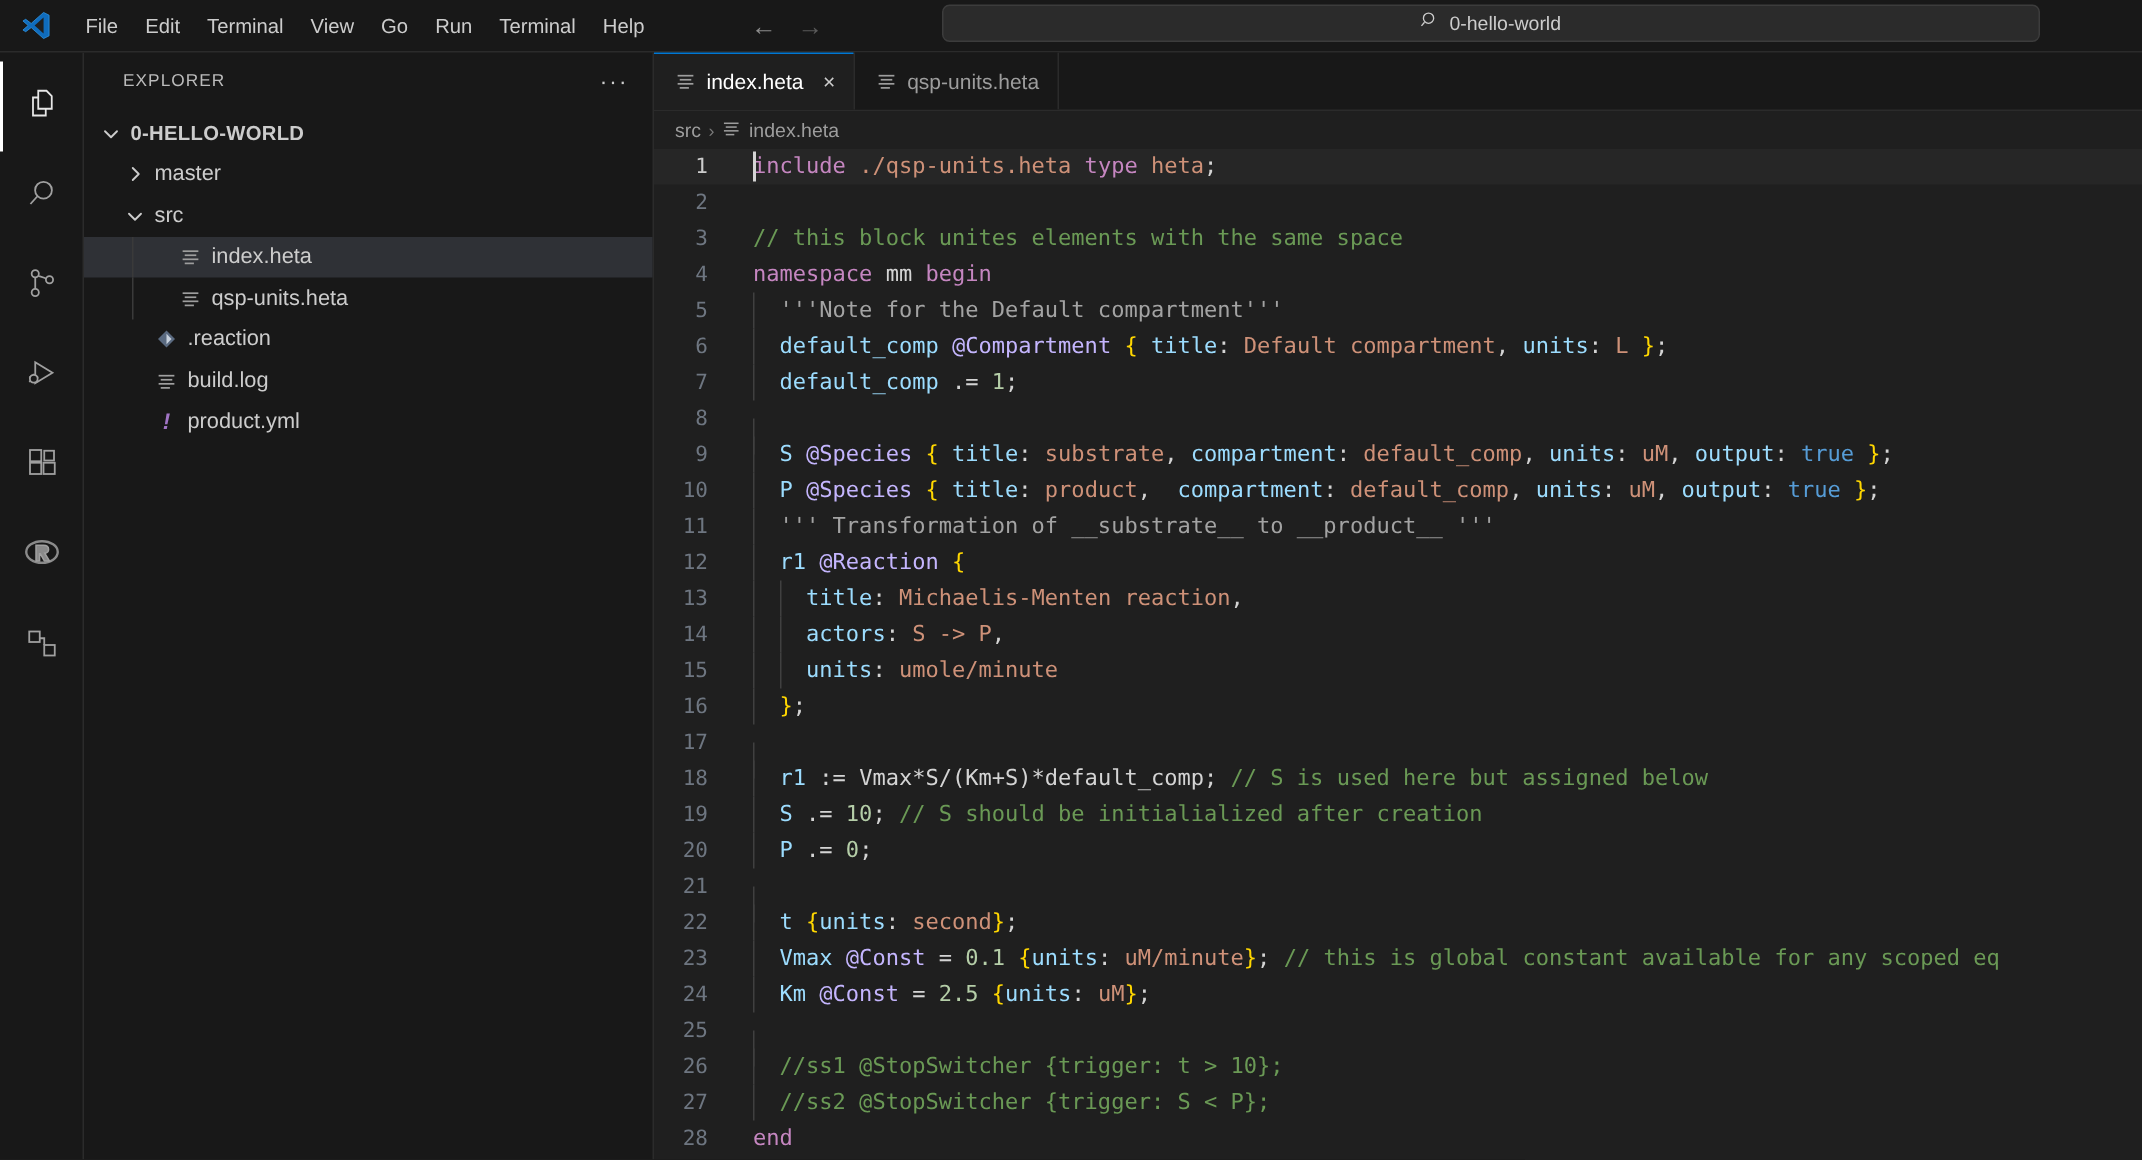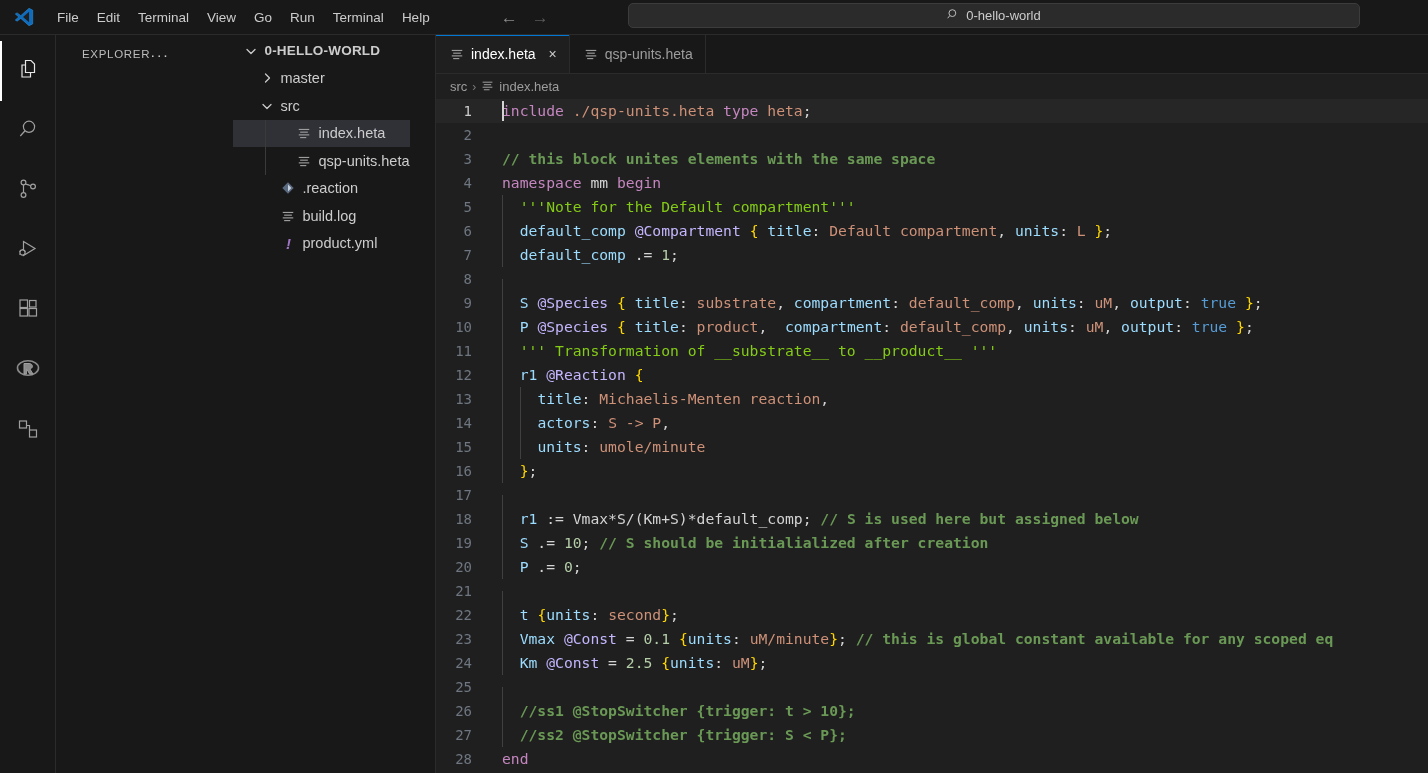--- a/index.html
+++ b/index.html
@@ -64,23 +64,22 @@
     content: ""; position: absolute; left: 0; top: 0; bottom: 0;
     width: 2px; background: #ffffff;
   }
   .act-item svg { stroke: #a0a0a0; }
   .act-item.active svg { stroke: #e7e7e7; }
 
   
   .sidebar {
     width: 380px; flex: 0 0 380px;
     background: #181818;
-    display: flex; flex-direction: row;
+    display: flex; flex-direction: column;
     border-right: 1px solid #2b2b2b;
-    gap: 48px;
   }
   .sidebar-header {
     height: 38px; display: flex; align-items: center;
     justify-content: space-between;
     padding: 0 16px 0 26px;
   }
   .sidebar-title {
     font-size: 11.5px; letter-spacing: .7px;
     color: #bbbbbb; text-transform: uppercase;
   }
@@ -164,22 +163,22 @@
   }
 
   
   .iguide {
     position: absolute; width: 1px; background: #404040; top: 0; height: 24px;
   }
 
   
   .t-key      { color: #c586c0; }
   .t-str      { color: #ce9178; }
-  .t-cmt      { color: #6a9955; font-weight: bold; }
-  .t-doc      { color: #84cc16; }
+  .t-cmt      { color: #6a9955; }
+  .t-doc      { color: #a3a3a3; }
   .t-ident    { color: #9cdcfe; }
   .t-class    { color: #c4b5fd; }
   .t-prop     { color: #9cdcfe; }
   .t-brace    { color: #ffd700; }
   .t-num      { color: #b5cea8; }
   .t-bool     { color: #569cd6; }
   .t-plain    { color: #d4d4d4; }
   .t-white    { color: #d4d4d4; }
 </style>
 </head>

